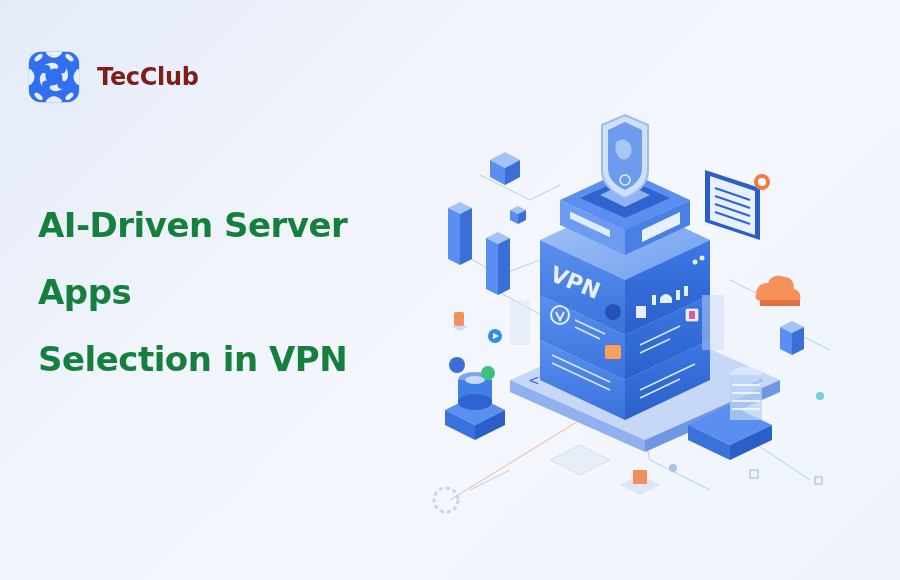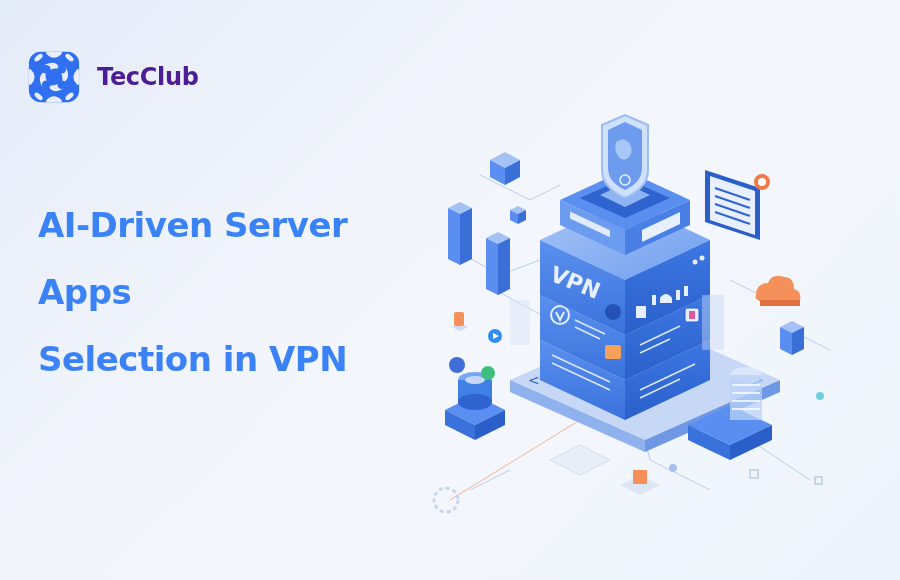--- a/index.html
+++ b/index.html
@@ -4,25 +4,25 @@
 <style>
   * { margin:0; padding:0; box-sizing:border-box; }
   html, body { width:900px; height:580px; overflow:hidden; }
   body {
     font-family: "DejaVu Sans", sans-serif;
     background: linear-gradient(135deg, #e4ebf8 0%, #f1f4fb 35%, #f4f7fd 60%, #eef3fb 100%);
     position: relative;
   }
   .logo { position:absolute; left:25px; top:48px; display:flex; align-items:center; gap:14px; }
   .logo-mark { width:58px; height:58px; }
-  .logo-text { font-size:24px; font-weight:bold; color:#4c1d95; letter-spacing:-0.3px; }
+  .logo-text { font-size:24px; font-weight:bold; color:#7f1d1d; letter-spacing:-0.3px; }
   .headline {
     position:absolute; left:38px; top:192px; width:360px;
     font-family:"DejaVu Sans", sans-serif; font-weight:bold;
-    font-size:34px; line-height:67px; color:#3b82f6; letter-spacing:-0.5px;
+    font-size:34px; line-height:67px; color:#15803d; letter-spacing:-0.5px;
   }
   .headline span { display:block; white-space:nowrap; }
   .illustration { position:absolute; left:410px; top:90px; width:480px; height:460px; }
 </style>
 </head>
 <body>
 
 <div class="logo">
   <svg class="logo-mark" viewBox="0 0 60 60">
     <g fill="#2f6ff0">

